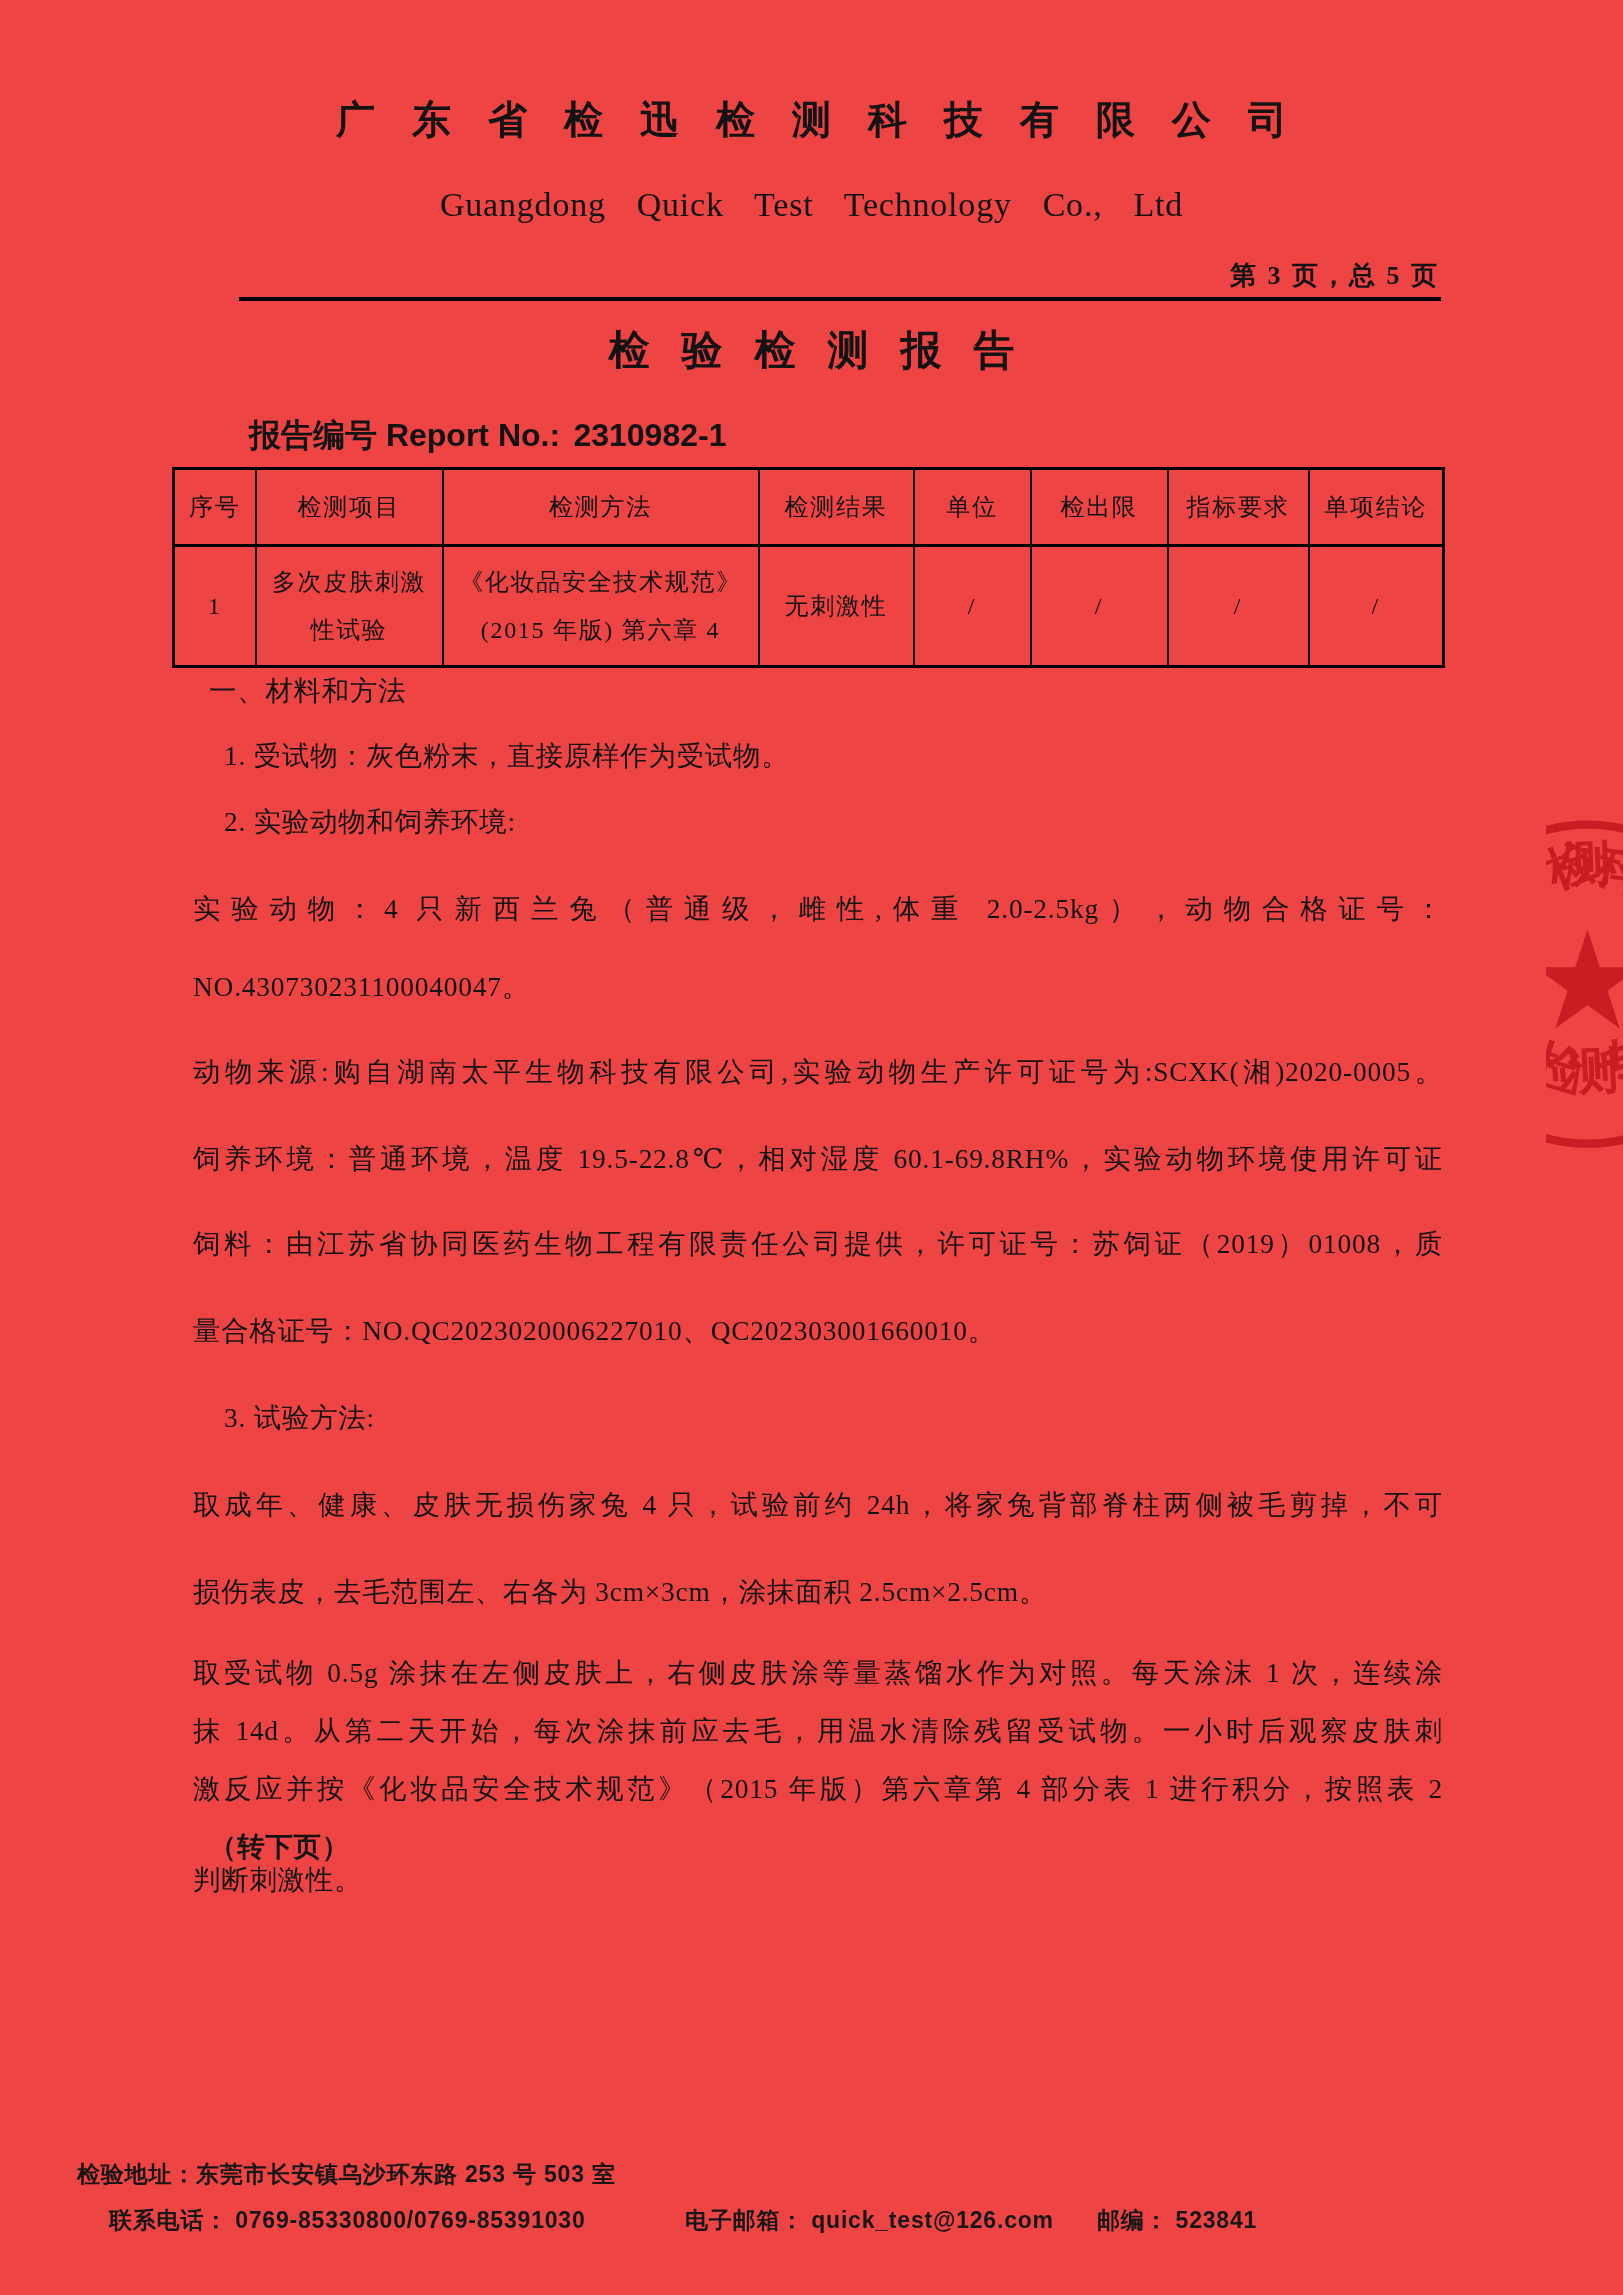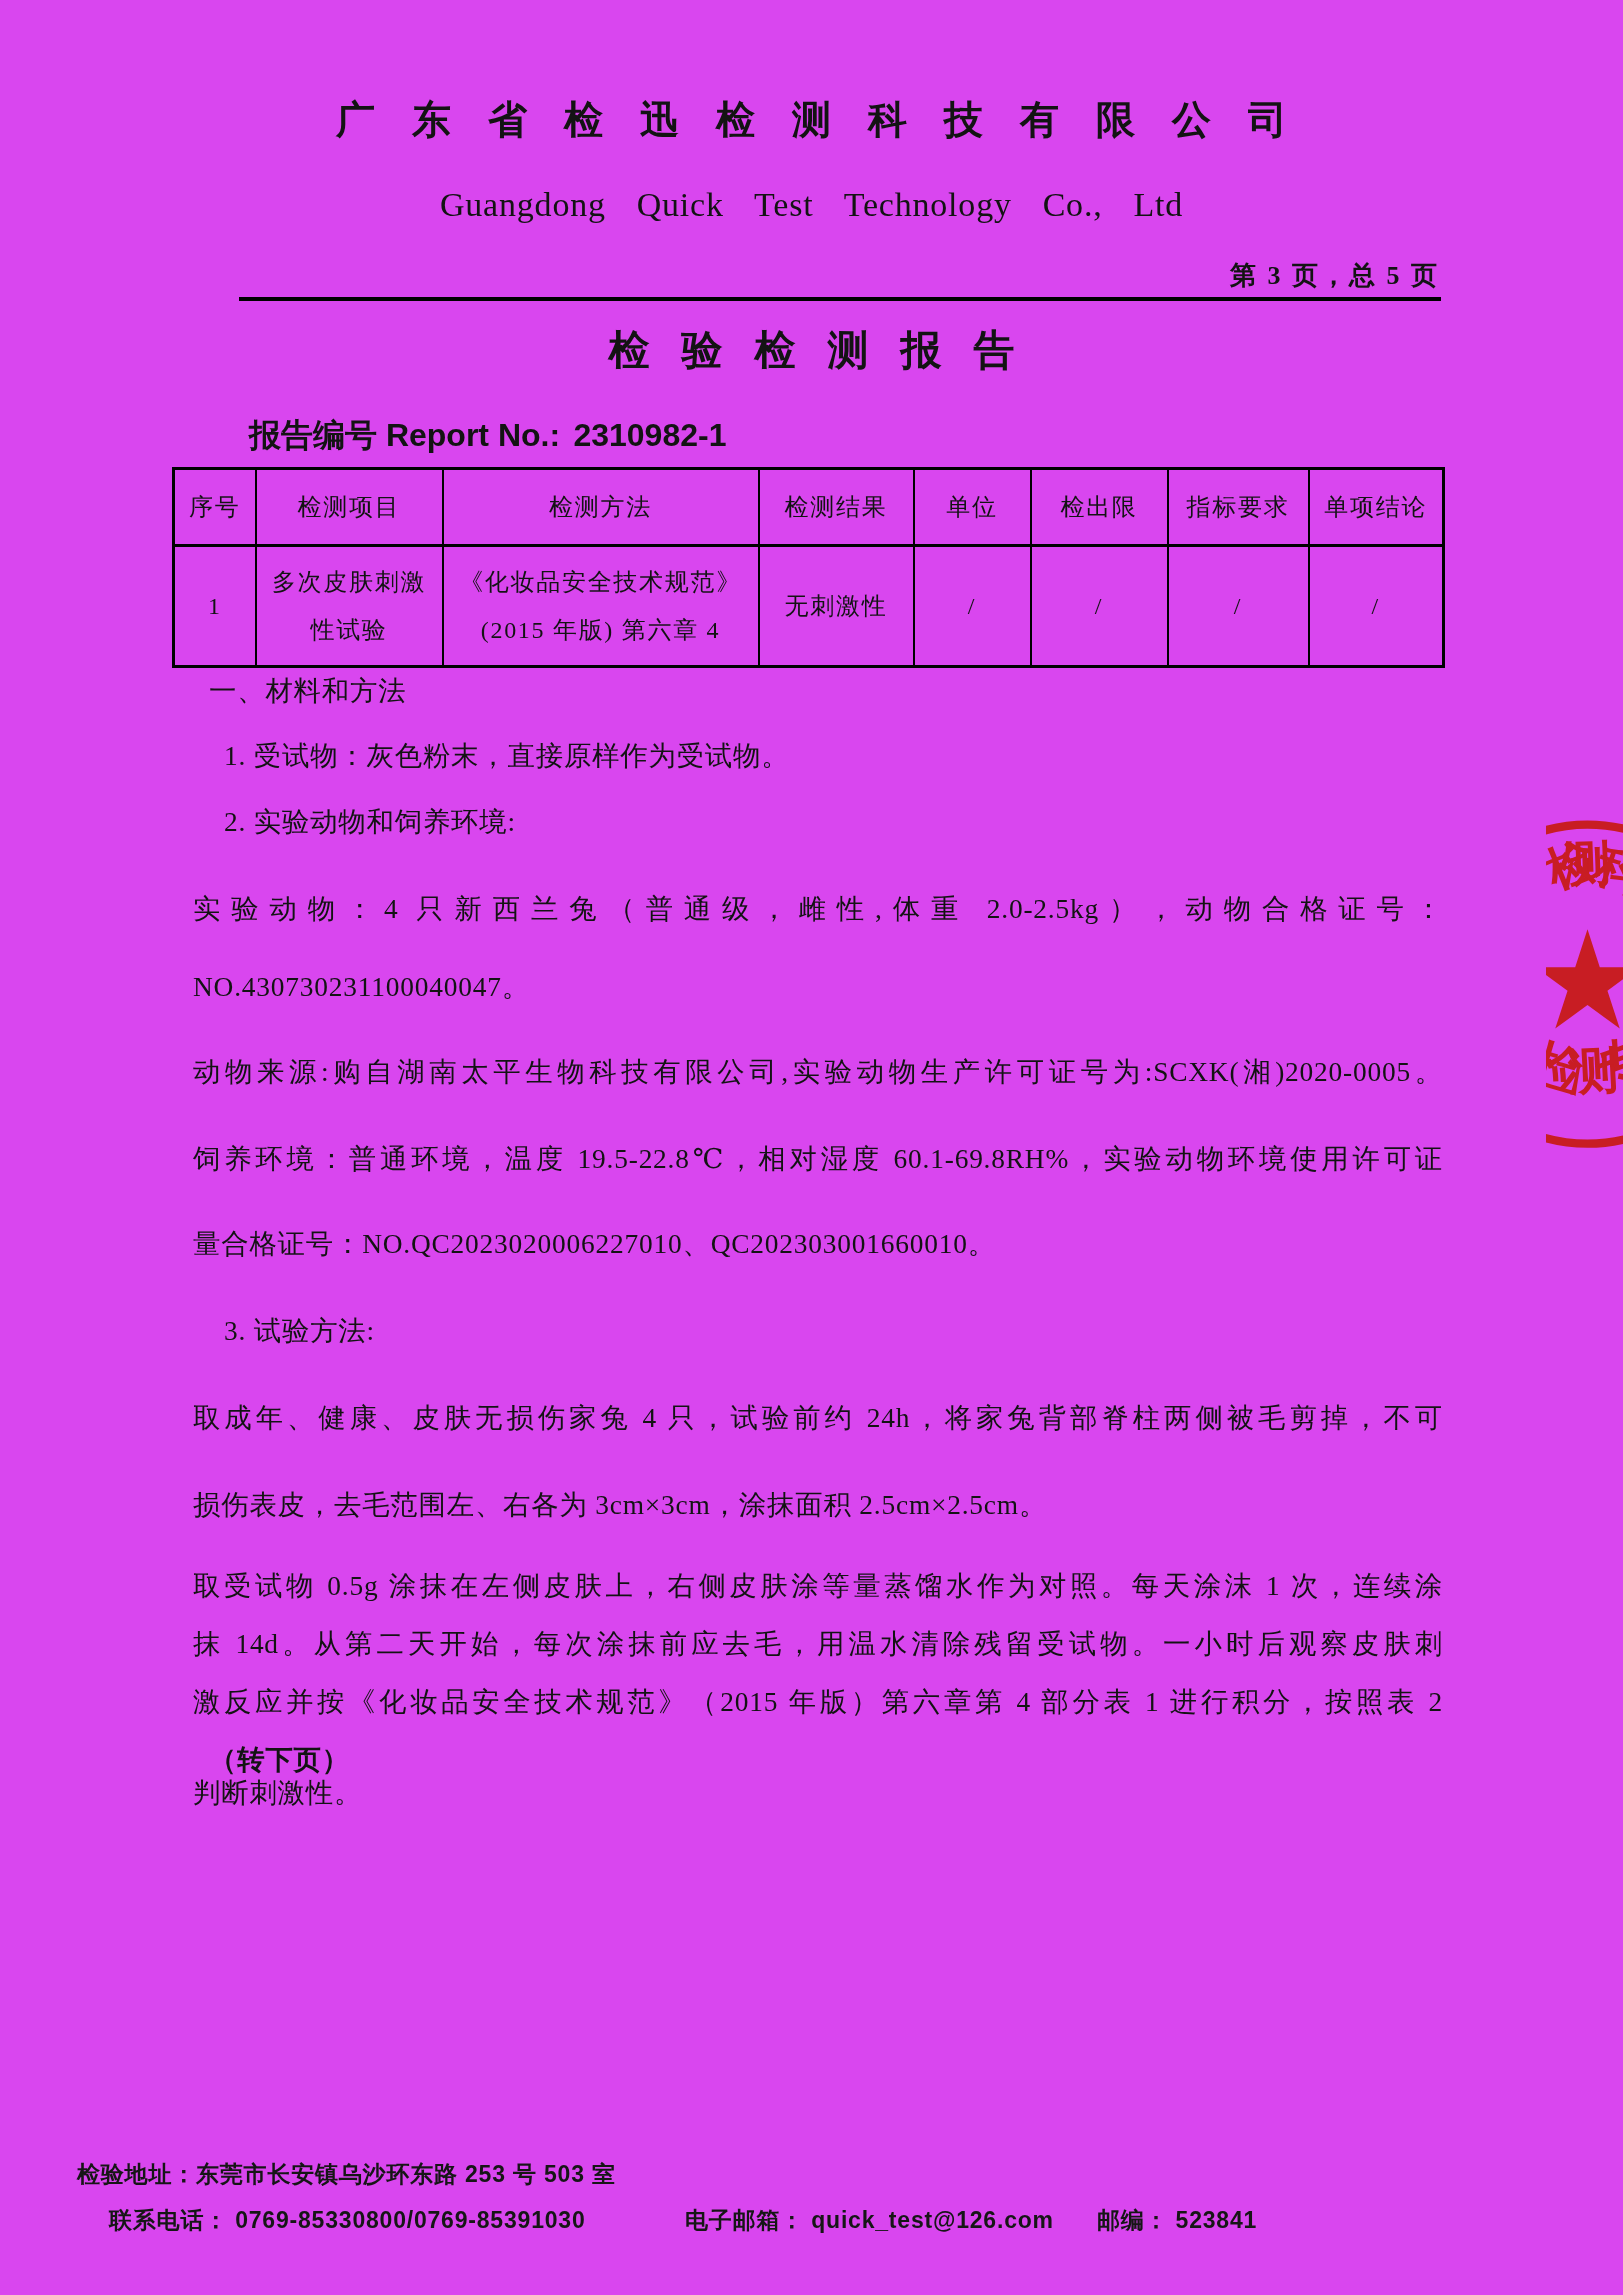--- a/index.html
+++ b/index.html
@@ -1,19 +1,19 @@
 <!DOCTYPE html>
 <html style="font-size:13.3px"><head>
 <meta charset="utf-8">
 <style>
   html,body{margin:0;padding:0;background:#ffffff;}
   .page{
     position:relative;
     width:1623px;height:2295px;
-    background:#d946ef;
+    background:#ef4444;
     color:#131313;
     font-family:"Liberation Serif","DejaVu Serif",serif;
     overflow:hidden;
   }
   .content{position:absolute;left:172px;top:0;width:1279px;}
 
   
   .company-cn{
     position:absolute;left:0;top:93px;width:100%;
     text-align:center;font-size:39px;font-weight:600;
@@ -158,20 +158,21 @@
     </table>
 
     <div class="body-text">
       <div class="bl indA mb38">一、材料和方法</div>
       <div class="bl indB mb40">1. 受试物：灰色粉末，直接原样作为受试物。</div>
       <div class="bl indB mb65">2. 实验动物和饲养环境:</div>
       <div class="bl indC mb57 stretch">实验动物：4 只新西兰兔（普通级，雌性,体重 2.0-2.5kg），动物合格证号：</div>
       <div class="bl indC mb62">NO.430730231100040047。</div>
       <div class="bl indC mb65 stretch">动物来源:购自湖南太平生物科技有限公司,实验动物生产许可证号为:SCXK(湘)2020-0005。</div>
       <div class="bl indC mb62 stretch">饲养环境：普通环境，温度 19.5-22.8℃，相对湿度 60.1-69.8RH%，实验动物环境使用许可证</div>
+      <div class="bl indC mb65 stretch">饲料：由江苏省协同医药生物工程有限责任公司提供，许可证号：苏饲证（2019）01008，质</div>
       <div class="bl indC mb65">量合格证号：NO.QC2023020006227010、QC202303001660010。</div>
       <div class="bl indB mb65">3. 试验方法:</div>
       <div class="bl indC mb65 stretch">取成年、健康、皮肤无损伤家兔 4 只，试验前约 24h，将家兔背部脊柱两侧被毛剪掉，不可</div>
       <div class="bl indC mb58">损伤表皮，去毛范围左、右各为 3cm×3cm，涂抹面积 2.5cm×2.5cm。</div>
       <div class="bl indC mb30 stretch">取受试物 0.5g 涂抹在左侧皮肤上，右侧皮肤涂等量蒸馏水作为对照。每天涂沫 1 次，连续涂</div>
       <div class="bl indC mb30 stretch">抹 14d。从第二天开始，每次涂抹前应去毛，用温水清除残留受试物。一小时后观察皮肤刺</div>
       <div class="bl indC mb30 stretch">激反应并按《化妆品安全技术规范》（2015 年版）第六章第 4 部分表 1 进行积分，按照表 2</div>
       <div class="bl indA bold">（转下页）</div>
       <div class="bl indC mb20">判断刺激性。</div>
     </div>

